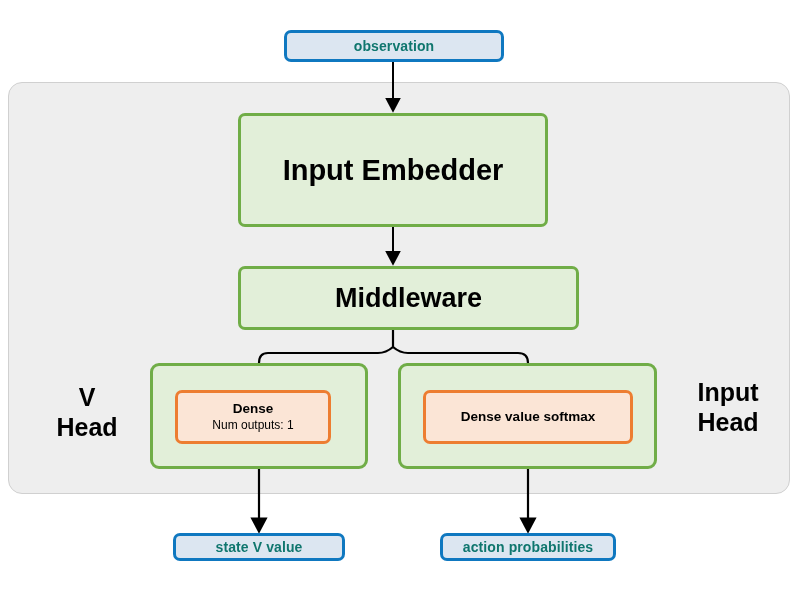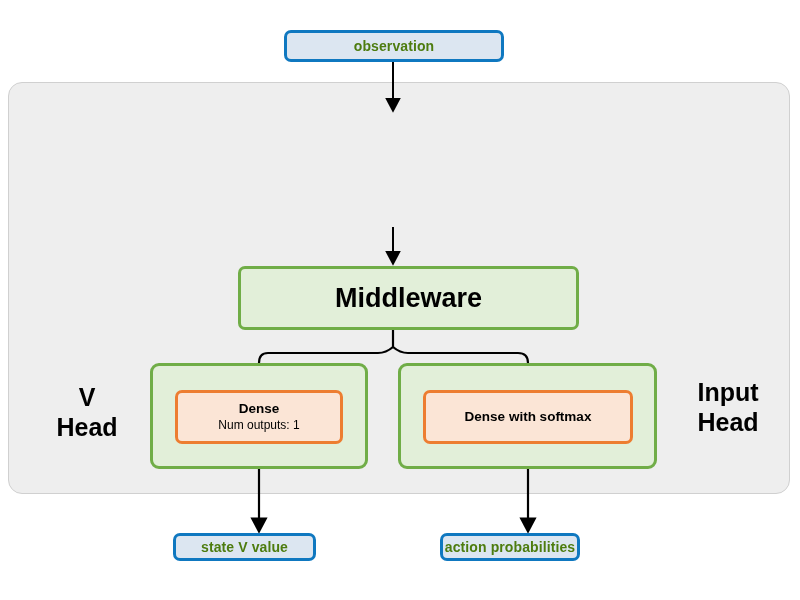--- a/index.html
+++ b/index.html
@@ -55,21 +55,21 @@
     align-items: center;
     justify-content: center;
     text-align: center;
     z-index: 3;
   }
 
   .node-io {
     background: #dce6f1;
     border: 3px solid #0f78c0;
     border-radius: 7px;
-    color: #4d7c0f;
+    color: #0f766e;
     font-size: 14px;
     font-weight: bold;
     letter-spacing: .1px;
   }
 
   .node-green {
     background: #e2efd9;
     border: 3px solid #70ad47;
     border-radius: 7px;
     color: #000000;
@@ -117,47 +117,47 @@
     width: 218px; height: 106px;
   }
 
   #policy-head-group {
     left: 398px; top: 363px;
     width: 259px; height: 106px;
   }
 
   #dense-v-node {
     left: 175px; top: 390px;
-    width: 168px; height: 54px;
+    width: 156px; height: 54px;
   }
 
   #dense-policy-node {
     left: 423px; top: 390px;
     width: 210px; height: 54px;
   }
 
   .dense-title {
     font-size: 13.5px;
     font-weight: bold;
     line-height: 1.25;
   }
   .dense-sub {
     font-size: 12px;
     font-weight: normal;
     line-height: 1.25;
   }
 
   #state-v-value-node {
     left: 173px; top: 533px;
-    width: 143px; height: 28px;
+    width: 172px; height: 28px;
   }
 
   #action-probabilities-node {
     left: 440px; top: 533px;
-    width: 140px; height: 28px;
+    width: 176px; height: 28px;
   }
 
   
   .head-caption {
     position: absolute;
     font-size: 25px;
     font-weight: bold;
     color: #000000;
     text-align: center;
     line-height: 1.18;
@@ -198,41 +198,44 @@
 
     <path d="M259,444 L259,524" stroke="#000000" stroke-width="2.2" fill="none" marker-end="url(#arrowhead)"></path>
 
     <path d="M528,444 L528,524" stroke="#000000" stroke-width="2.2" fill="none" marker-end="url(#arrowhead)"></path>
   </svg>
 
   <div id="observation-node" class="node node-io">
     <span>observation</span>
   </div>
 
+  <div id="input-embedder-node" class="node node-green">
+    <span>Input Embedder</span>
+  </div>
 
   <div id="middleware-node" class="node node-green">
     <span>Middleware</span>
   </div>
 
   <div id="v-head-group" class="group-green"></div>
 
   <div id="dense-v-node" class="node node-orange">
     <span class="dense-title">Dense</span>
     <span class="dense-sub">Num outputs: 1</span>
   </div>
 
   <div id="v-head-caption" class="head-caption">
     <div>V</div>
     <div>Head</div>
   </div>
 
   <div id="policy-head-group" class="group-green"></div>
 
   <div id="dense-policy-node" class="node node-orange">
-    <span class="dense-title">Dense with softmax</span>
+    <span class="dense-title">Dense value softmax</span>
   </div>
 
   <div id="policy-head-caption" class="head-caption">
     <div>Input</div>
     <div>Head</div>
   </div>
 
   <div id="state-v-value-node" class="node node-io">
     <span>state V value</span>
   </div>

